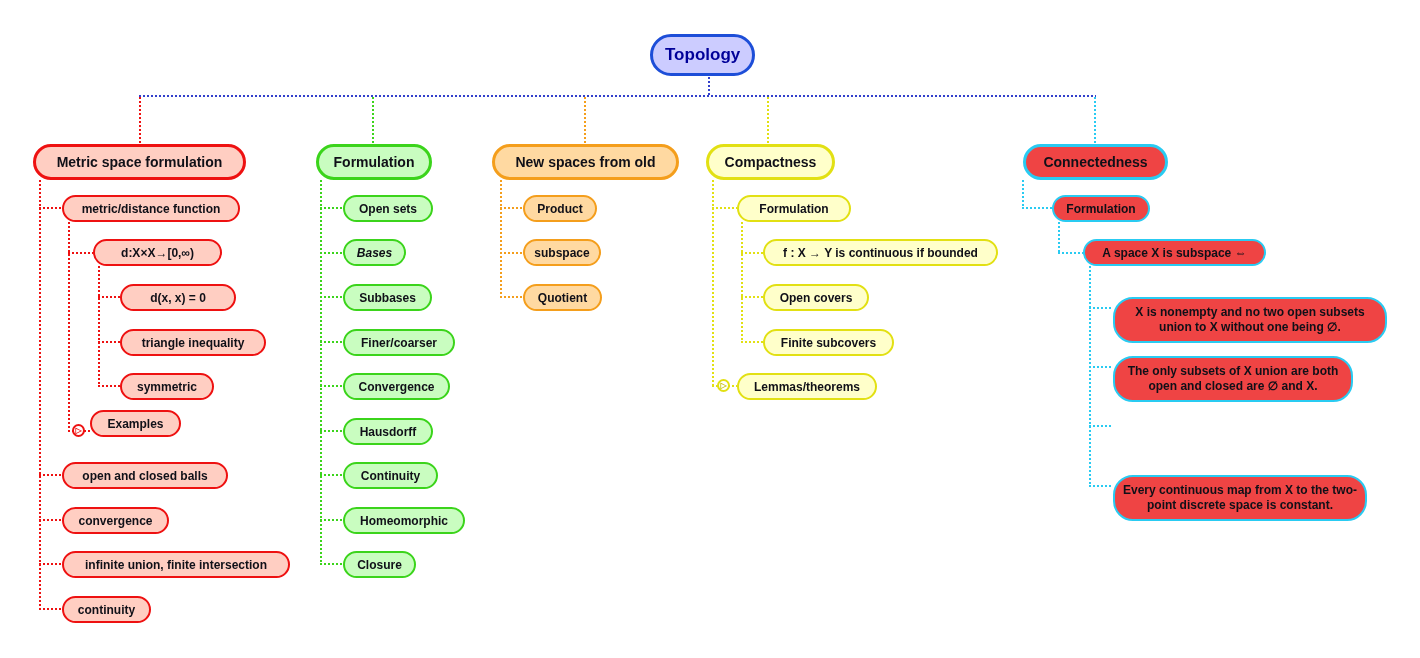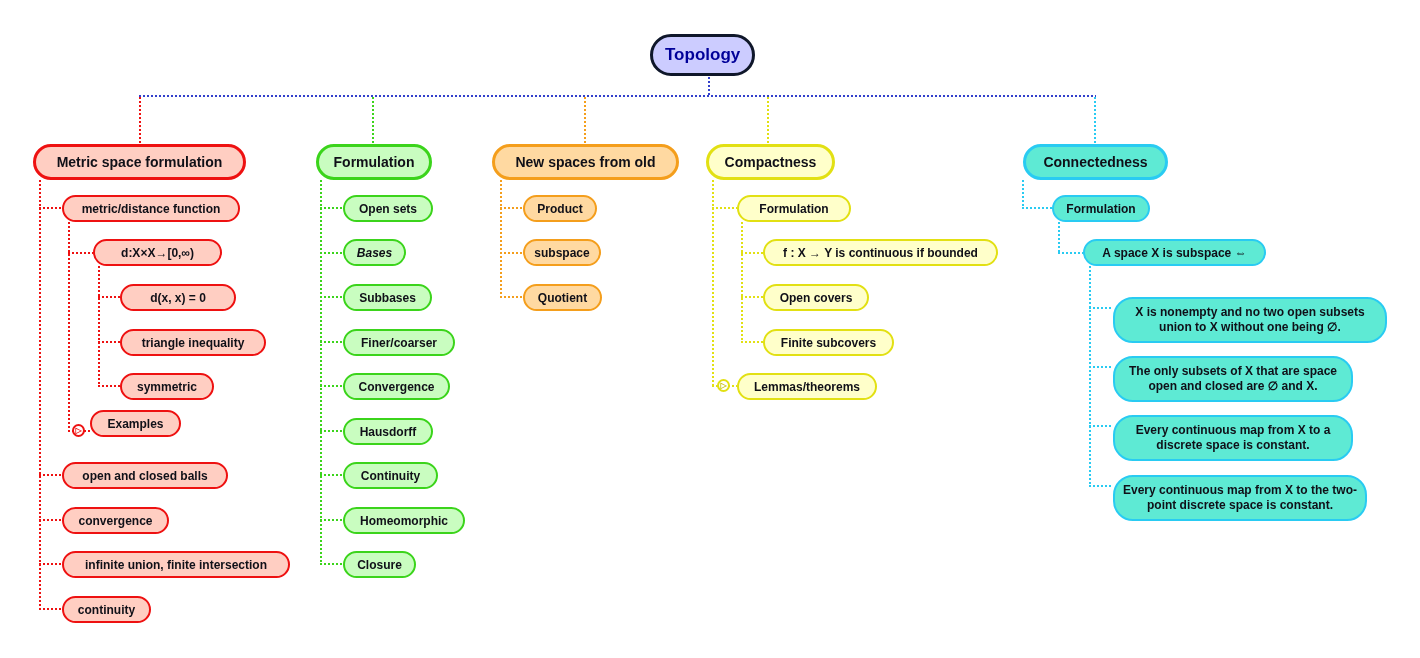--- a/index.html
+++ b/index.html
@@ -9,28 +9,28 @@
   }
   
   .node {
     position:absolute; box-sizing:border-box;
     display:flex; align-items:center; justify-content:center;
     font-weight:bold; color:#101018; text-align:center;
     white-space:nowrap; cursor:default;
   }
   .child  { height:27px; font-size:12px; border-radius:14px; border:2px solid; padding:0 8px; }
   .header { height:36px; font-size:14px; border-radius:18px; border:3px solid; top:144px; padding:0 10px; }
-  .root   { height:42px; font-size:17px; border-radius:21px; border:3px solid #0f172a; background:#ccccff; color:#000099; padding:0 12px; }
+  .root   { height:42px; font-size:17px; border-radius:21px; border:3px solid #1d4ed8; background:#ccccff; color:#000099; padding:0 12px; }
   .tall   { height:46px; font-size:12px; border-radius:20px; border:2px solid; white-space:normal; line-height:1.25; padding:0 6px;margin-top:12px; }
 
   .b-red    { border-color:#ee1111; background:#ffcec2; }
   .b-green  { border-color:#3bd41b; background:#c9fdc0; }
   .b-orange { border-color:#f49e1c; background:#ffd9a1; }
   .b-yellow { border-color:#e2e013; background:#ffffca; }
-  .b-cyan   { border-color:#29cbf2; background:#5eead4; }
+  .b-cyan   { border-color:#29cbf2; background:#ef4444; }
 
   
   .dh { position:absolute; height:2px; }
   .dv { position:absolute; width:2px; }
   .dh.c-blue   { background-image:repeating-linear-gradient(90deg,#3340cc 0,#3340cc 2px,transparent 2px,transparent 4px); }
   .dv.c-blue   { background-image:repeating-linear-gradient(180deg,#3340cc 0,#3340cc 2px,transparent 2px,transparent 4px); }
   .dh.c-red    { background-image:repeating-linear-gradient(90deg,#ee1111 0,#ee1111 2px,transparent 2px,transparent 4px); }
   .dv.c-red    { background-image:repeating-linear-gradient(180deg,#ee1111 0,#ee1111 2px,transparent 2px,transparent 4px); }
   .dh.c-green  { background-image:repeating-linear-gradient(90deg,#3bd41b 0,#3bd41b 2px,transparent 2px,transparent 4px); }
   .dv.c-green  { background-image:repeating-linear-gradient(180deg,#3bd41b 0,#3bd41b 2px,transparent 2px,transparent 4px); }
@@ -148,17 +148,16 @@
   <div class="dv c-cyan" style="left:1089px; top:266px; height:220px;"></div>
   <div class="dh c-cyan" style="left:1089px; top:307px; width:24px;"></div>
   <div class="dh c-cyan" style="left:1089px; top:366px; width:24px;"></div>
   <div class="dh c-cyan" style="left:1089px; top:425px; width:24px;"></div>
   <div class="dh c-cyan" style="left:1089px; top:485px; width:24px;"></div>
 
   <div class="node header b-cyan" style="left:1023px; width:145px;">Connectedness</div>
   <div class="node child b-cyan" style="left:1052px; top:195px; width:98px;">Formulation</div>
   <div class="node child b-cyan" style="left:1083px; top:239px; width:183px;">A space X is subspace ⇔</div>
   <div class="node tall b-cyan" style="left:1113px; top:285px; width:274px;">X is nonempty and no two open subsets union to X without one being ∅.</div>
-  <div class="node tall b-cyan" style="left:1113px; top:344px; width:240px;">The only subsets of X that are space open and closed are ∅ and X.</div>
-  <div class="node tall b-cyan" style="left:1113px; top:403px; width:240px;">Every continuous map from X to a discrete space is constant.</div>
+  <div class="node tall b-cyan" style="left:1113px; top:344px; width:240px;">The only subsets of X union are both open and closed are ∅ and X.</div>
   <div class="node tall b-cyan" style="left:1113px; top:463px; width:254px;">Every continuous map from X to the two-point discrete space is constant.</div>
 
 </div>
 
 </body></html>

